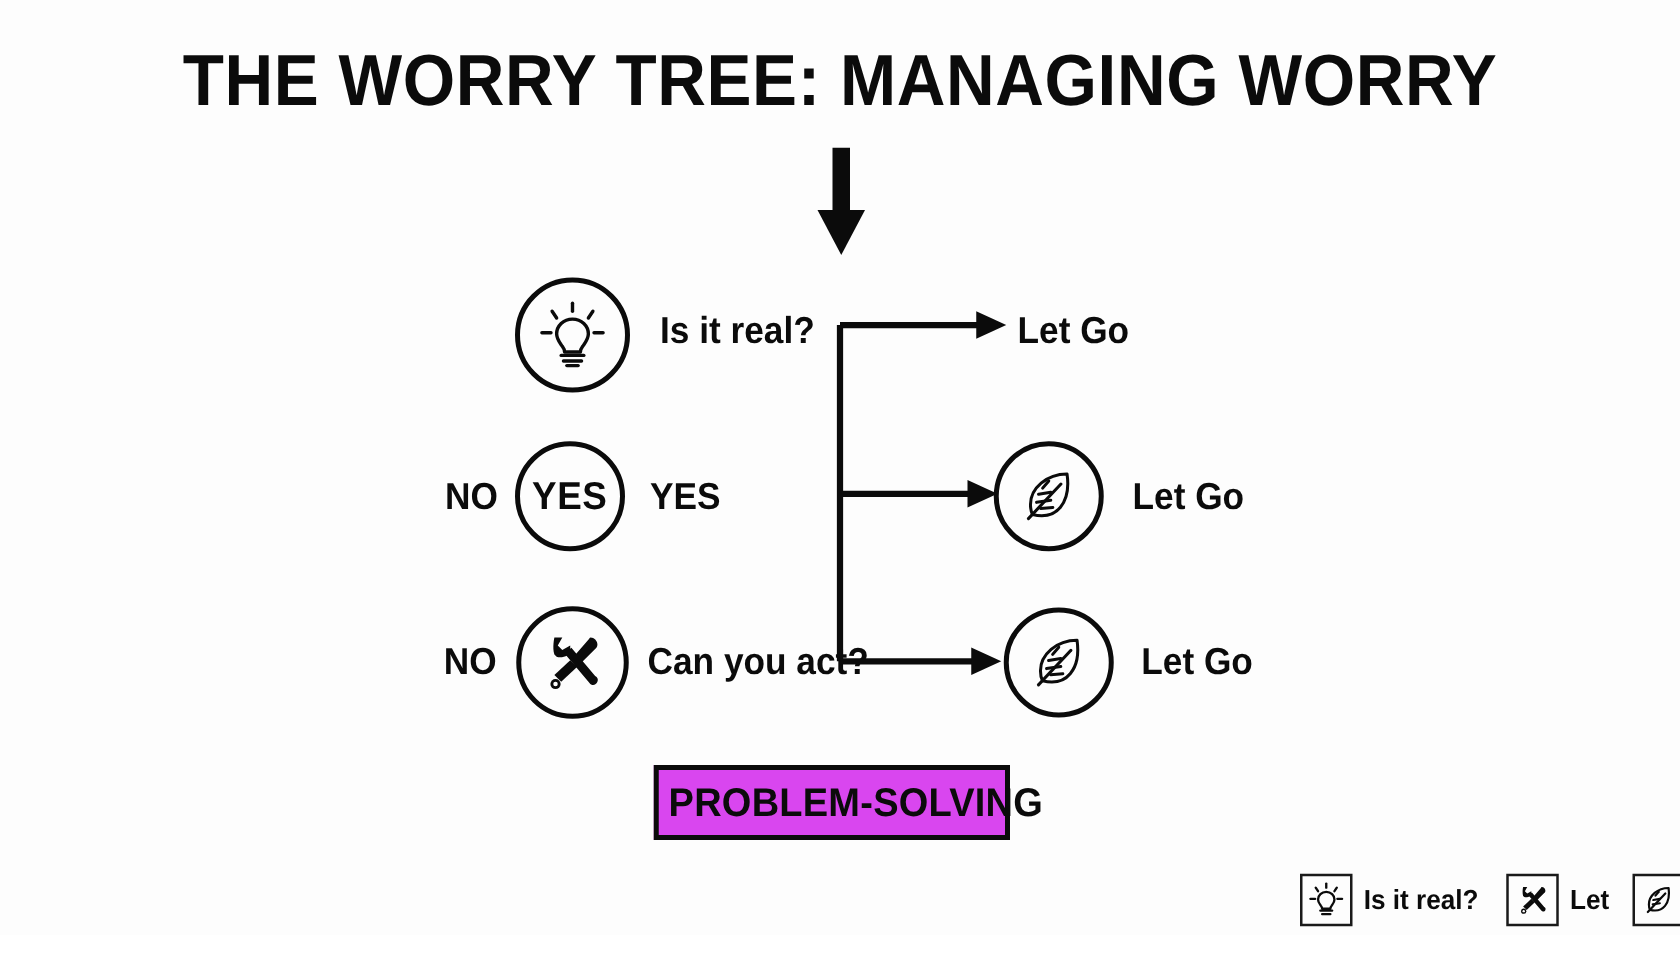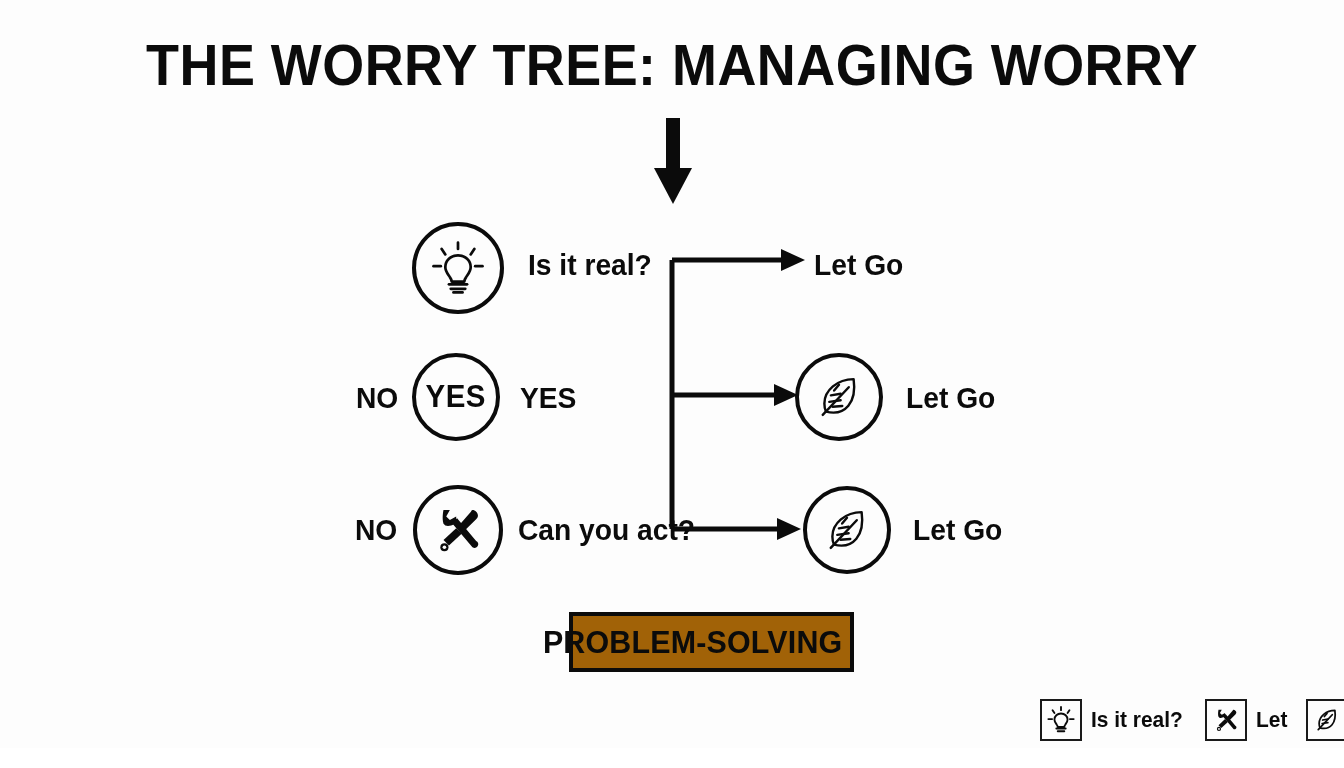--- a/index.html
+++ b/index.html
@@ -104,23 +104,22 @@
   #problem-box {
     position: absolute;
     left: 523px;
     top: 612px;
     width: 285px;
     height: 60px;
     border: 4px solid #0b0b0b;
     box-sizing: border-box;
     display: flex;
     align-items: center;
-    justify-content: flex-end;
-    background: #a16207;
-    margin-left: 46px;
+    justify-content: flex-start;
+    background: #d946ef;
   }
   #problem-box-label {
     font-family: "Liberation Sans Narrow", "Liberation Sans", sans-serif;
     font-weight: 700;
     font-size: 32px;
     letter-spacing: 0.2px;
     color: #0b0b0b;
     white-space: nowrap;
     transform: scaleX(0.95);
   }

